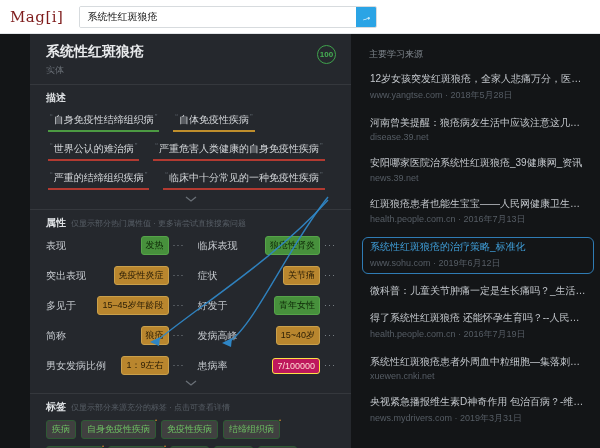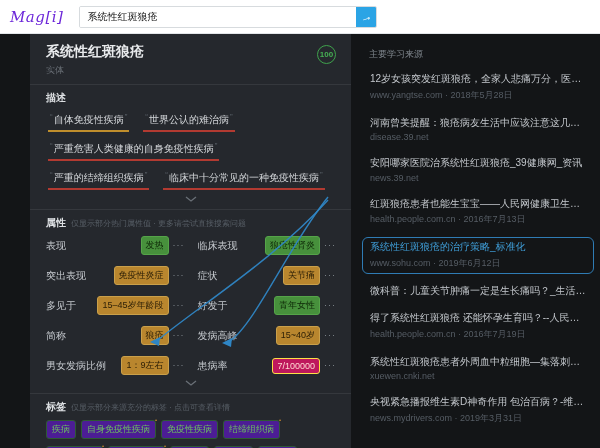--- a/index.html
+++ b/index.html
@@ -2,21 +2,21 @@
 <html><head>
 <meta charset="utf-8">
 <style>
   * { margin:0; padding:0; box-sizing:border-box; }
   html,body { width:600px; height:448px; overflow:hidden; }
   body { background:#131517; font-family:"Liberation Sans","DejaVu Sans",sans-serif; position:relative; }
 
   
   .header { height:34px; background:#ffffff; border-bottom:1px solid #e3e6e9;
             display:flex; align-items:center; padding:0 10px; position:relative; z-index:2; }
-  .logo { font-family:"DejaVu Serif","Liberation Serif",serif; font-size:15px; color:#6d28d9; letter-spacing:.5px;font-style:italic; }
+  .logo { font-family:"DejaVu Serif","Liberation Serif",serif; font-size:15px; color:#7f1d1d; letter-spacing:.5px; }
   .search-wrap { margin-left:16px; width:298px; height:22px; border:1px solid #d7dbde;
                  border-radius:2px; display:flex; overflow:hidden; background:#fff; }
   .search-input { flex:1; border:none; outline:none; font-size:10px; padding:0 7px; color:#111;
                   font-family:"Liberation Sans","DejaVu Sans",sans-serif; }
   .search-btn { width:20px; background:#2ba4e5; border:none; color:#fff; display:flex;
                 align-items:center; justify-content:center; cursor:pointer; }
   .search-btn span { font-size:12px; font-weight:bold; transform:rotate(-18deg); display:block; }
 
   
   .layout { position:relative; width:600px; height:414px; }
@@ -48,21 +48,21 @@
   .attr-row { display:flex; align-items:center; justify-content:space-between; gap:14px; min-width:0; }
   .attr-label { font-size:10px; color:#c5c9ce; white-space:nowrap; }
   .attr-right { display:flex; align-items:center; gap:4px; min-width:0; }
   .badge { font-size:9px; padding:2px 4px; border-radius:3px; white-space:nowrap; cursor:pointer; }
   .badge.green { background:#47903c; color:#0d2807; border:1px solid #55a449; }
   .badge.amber { background:#b9862e; color:#2e2007; border:1px solid #caa04a; }
   .badge.red   { background:#be185d; color:#ffd9d2; border:1px solid #fde047; }
   .dots { font-size:9px; color:#868d94; letter-spacing:1px; cursor:pointer; line-height:1; }
 
   .tag-list { display:flex; flex-wrap:wrap; gap:7px 5px; }
-  .tag { position:relative; font-size:9px; color:#6dbd62; background:#4c1d95; border:1px solid #2e5a34;
+  .tag { position:relative; font-size:9px; color:#6dbd62; background:#404040; border:1px solid #2e5a34;
          border-radius:3px; padding:2px 5px; white-space:nowrap; cursor:pointer; }
   .tag sup { position:absolute; top:-4px; right:-2px; color:#cf8b2d; font-size:6px; }
 
   
   .sources-head { font-size:9px; color:#7f868d; margin:0 0 8px 7px; }
   .source-item { padding:3px 7px; margin-bottom:7px; cursor:pointer; border:1px solid transparent; }
   .source-title { font-size:10px; color:#c3c7cc; white-space:nowrap; overflow:hidden;
                   text-overflow:ellipsis; line-height:1.25; }
   .source-meta { font-size:9px; color:#565d65; margin-top:3px; white-space:nowrap; overflow:hidden;
                  text-overflow:ellipsis; }
@@ -95,20 +95,21 @@
         <div class="entity-sub">实体</div>
       </div>
       <div class="score-badge">100</div>
     </div>
 
     <div class="sep"></div>
 
     <div>
       <div class="sec-head">描述</div>
       <div class="desc-list" id="desc-list">
+          <span class="desc-item" style="border-bottom: 2px solid rgb(76, 154, 66);">自身免疫性结缔组织病</span>
           <span class="desc-item" style="border-bottom: 2px solid rgb(191, 142, 44);">自体免疫性疾病</span>
           <span class="desc-item" style="border-bottom: 2px solid rgb(178, 58, 49);">世界公认的难治病</span>
           <span class="desc-item" style="border-bottom: 2px solid rgb(178, 58, 49);">严重危害人类健康的自身免疫性疾病</span>
           <span class="desc-item" style="border-bottom: 2px solid rgb(178, 58, 49);">严重的结缔组织疾病</span>
           <span class="desc-item" style="border-bottom: 2px solid rgb(178, 58, 49);">临床中十分常见的一种免疫性疾病</span>
         </div>
       <div class="chevron">
         <svg width="12" height="6" viewBox="0 0 12 6">
           <polyline points="1,1 6,5 11,1" fill="none" stroke="#6a7077" stroke-width="1.3"></polyline>
         </svg>

